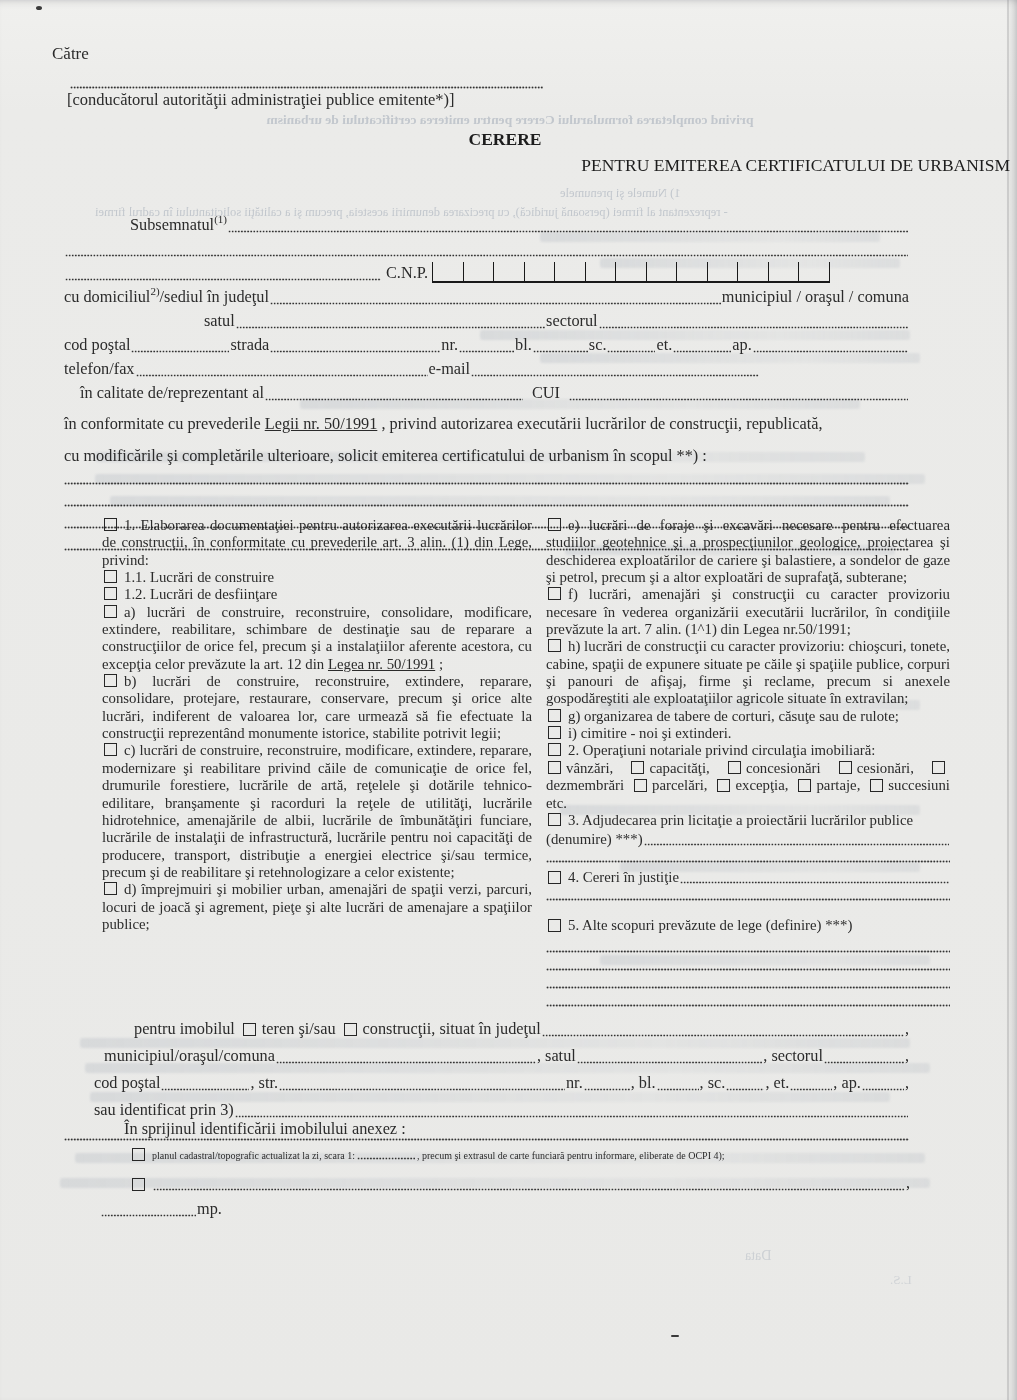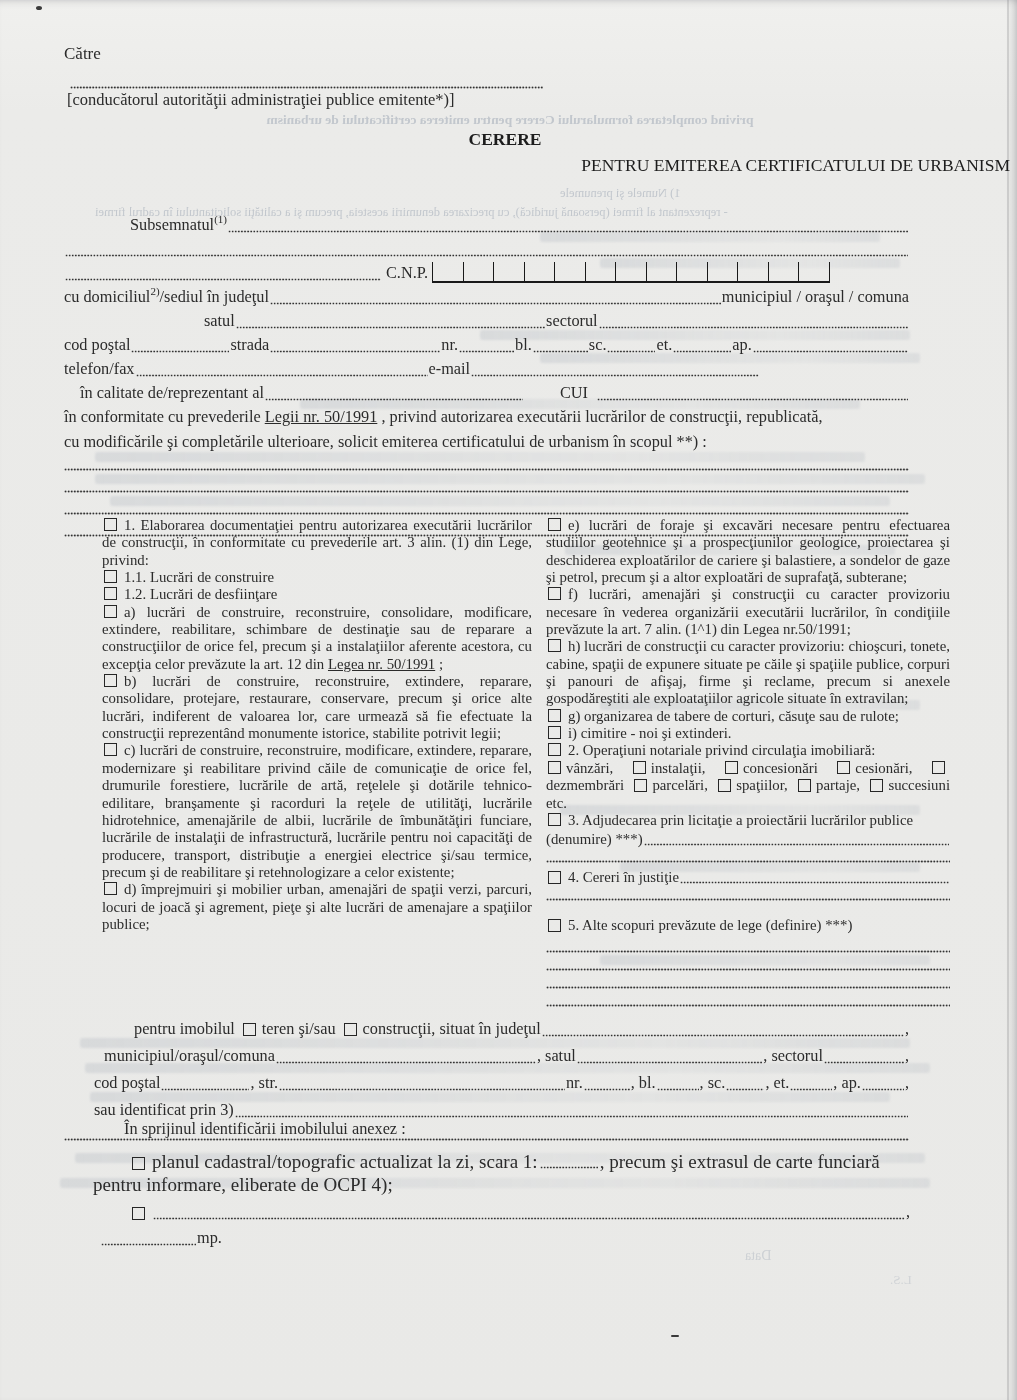--- a/index.html
+++ b/index.html
@@ -26,41 +26,41 @@
      background-size:3.1px 3.1px;background-repeat:repeat-x;background-position:left bottom;}
   .dotline{height:13px;
      background-image:radial-gradient(circle,rgba(40,40,40,.95) .85px,rgba(40,40,40,0) 1.25px);
      background-size:3.1px 3.1px;background-repeat:repeat-x;background-position:left bottom;}
   .cb{display:inline-block;width:11px;height:11px;border:1.7px solid #262626;background:transparent;
       margin:0 7px 0 2px;vertical-align:-1px;flex:0 0 auto;}
   .cb.i{margin:0 5px 0 2px;vertical-align:-1.5px;}
   .sup{font-size:11px;vertical-align:7px;}
   .ul{text-decoration:underline;}
   
-  .to-label{left:64px;top:44px;font-size:17px;}
+  .to-label{left:52px;top:44px;font-size:17px;}
   .to-dots{left:70px;top:76px;width:473px;}
   .to-note{left:67px;top:90px;font-size:16.5px;}
   .title1{left:0;top:129px;width:1010px;text-align:center;font-size:17.5px;font-weight:bold;color:#1d1d1d;}
   .title2{left:0;top:155px;width:1010px;text-align:right;font-size:17.5px;font-weight:normal;color:#1d1d1d;}
   
   .fields{left:64px;top:211px;width:845px;font-size:16.3px;}
   .frow{height:24px;}
-  .law-p{margin:3px 0 0 0;line-height:22px;text-align:left;}
+  .law-p{margin:10px 0 0 0;line-height:22px;text-align:left;}
   .scope .dotline{margin-top:9px;}
   
   .columns{left:102px;top:517px;width:848px;display:flex;z-index:2;}
   .colL{width:430px;}
   .colR{width:404px;margin-left:14px;}
   .p{margin:0;font-size:14.8px;line-height:17.35px;text-align:justify;}
   .colR .fl{font-size:14.8px;}
   
   .property{left:64px;top:1012px;width:845px;font-size:16.3px;}
   .prow{height:27px;align-items:flex-end;}
   .annex{left:64px;top:1119px;width:846px;font-size:16.3px;}
-  .annex .p{font-size:19px;line-height:23px;margin-top:6px;}
+  .annex .p{font-size:10px;line-height:23px;}
   .arow{height:23px;margin-top:3px;}
 </style>
 </head>
 <body>
 
 <div class="page">
 
   <div class="edge"></div>
   <div class="speck" style="left:36px;top:6px;width:6px;height:4px;"></div>
   <div class="speck" style="left:671px;top:1335px;width:8px;height:2px;border-radius:1px;"></div>
@@ -151,21 +151,21 @@
     </div>
     <div class="fl frow">
       <span class="lbl">telefon/fax</span>
       <span class="d" style="flex:0 0 292px;"></span>
       <span class="lbl">e-mail</span>
       <span class="d" style="margin-right:150px;"></span>
     </div>
     <div class="fl frow" style="padding-left:16px;">
       <span class="lbl">în calitate de/reprezentant al</span>
       <span class="d" style="flex:0 0 258px;"></span>
-      <span class="lbl" style="padding:0 8px;margin-left:28px;">CUI</span>
+      <span class="lbl" style="padding:0 8px;">CUI</span>
       <span class="d"></span>
     </div>
     <p class="law-p"><span>în conformitate cu prevederile </span><span class="ul">Legii nr. 50/1991</span><span> , privind autorizarea executării lucrărilor de construcţii, republicată,</span></p>
     <p class="law-p">cu modificările şi completările ulterioare, solicit emiterea certificatului de urbanism în scopul **) :</p>
     <div class="scope">
       <div class="dotline" style="margin-top:5px;"></div>
       <div class="dotline"></div>
       <div class="dotline"></div>
       <div class="dotline"></div>
     </div>
@@ -183,26 +183,26 @@
     </div>
     <div class="colR">
       <p class="p"><span class="cb"></span><span>e) lucrări de foraje şi excavări necesare pentru efectuarea studiilor geotehnice şi a prospecţiunilor geologice, proiectarea şi deschiderea exploatărilor de cariere şi balastiere, a sondelor de gaze şi petrol, precum şi a altor exploatări de suprafaţă, subterane;</span></p>
       <p class="p"><span class="cb"></span><span>f) lucrări, amenajări şi construcţii cu caracter provizoriu necesare în vederea organizării executării lucrărilor, în condiţiile prevăzute la art. 7 alin. (1^1) din Legea nr.50/1991;</span></p>
       <p class="p"><span class="cb"></span><span>h) lucrări de construcţii cu caracter provizoriu: chioşcuri, tonete, cabine, spaţii de expunere situate pe căile şi spaţiile publice, corpuri şi panouri de afişaj, firme şi reclame, precum si anexele gospodăreştiti ale exploataţiilor agricole situate în extravilan;</span></p>
       <p class="p"><span class="cb"></span><span>g) organizarea de tabere de corturi, căsuţe sau de rulote;</span></p>
       <p class="p"><span class="cb"></span><span>i) cimitire - noi şi extinderi.</span></p>
       <p class="p"><span class="cb"></span><span>2. Operaţiuni notariale privind circulaţia imobiliară:</span></p>
       <p class="p">
         <span class="cb i"></span><span>vânzări,</span>
-        <span class="cb i"></span><span>instalaţii,</span>
+        <span class="cb i"></span><span>capacităţi,</span>
         <span class="cb i"></span><span>concesionări</span>
         <span class="cb i"></span><span>cesionări,</span>
         <span class="cb i"></span><span>dezmembrări</span>
         <span class="cb i"></span><span>parcelări,</span>
-        <span class="cb i"></span><span>spaţiilor,</span>
+        <span class="cb i"></span><span>excepţia,</span>
         <span class="cb i"></span><span>partaje,</span>
         <span class="cb i"></span><span>succesiuni etc.</span>
       </p>
       <p class="p"><span class="cb"></span><span>3. Adjudecarea prin licitaţie a proiectării lucrărilor publice</span></p>
       <div class="fl" style="height:19px;">
         <span class="lbl">(denumire) ***)</span>
         <span class="d"></span>
       </div>
       <div class="dotline" style="margin-top:2px;"></div>
       <div class="fl" style="height:21px;margin-top:2px;">

